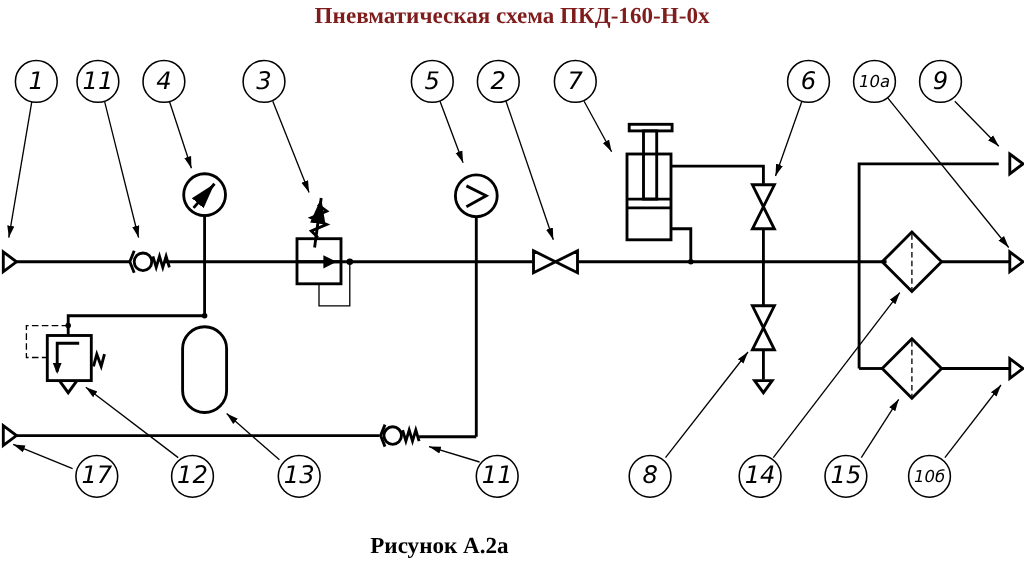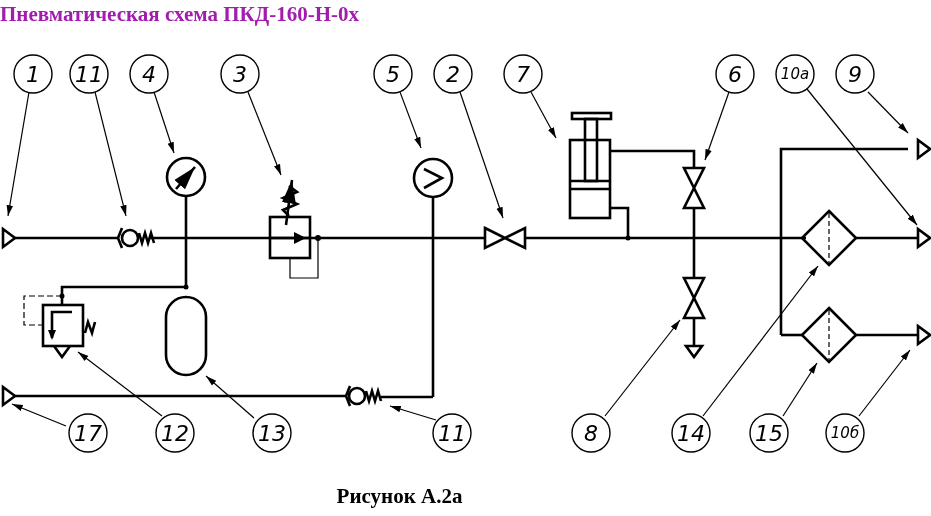--- a/index.html
+++ b/index.html
@@ -1,17 +1,17 @@
 <!DOCTYPE html>
 <html><head>
 <meta charset="utf-8">
 <style>
   html, body { margin: 0; padding: 0; background: #ffffff; }
   body { width: 931px; height: 516px; position: relative; overflow: hidden; font-family: "Liberation Serif", serif; }
-  .title { position: absolute; left: 0; width: 931px; top: 2px; font-weight: bold; font-size: 21px; color: #a21caf; }
+  .title { position: absolute; left: 0; width: 931px; top: 2px; text-align: center; font-weight: bold; font-size: 21px; color: #7f1d1d; }
   .caption { position: absolute; left: 0; width: 799px; top: 484px; text-align: center; font-weight: bold; font-size: 21px; color: #000; }
   svg { position: absolute; left: 0; top: 0; }
   .ln { stroke: #000; stroke-width: 2.6; fill: none; }
   .thin { stroke: #000; stroke-width: 1.2; fill: none; }
   .bal { fill: #fff; stroke: #000; stroke-width: 1.4; }
   .baltext { font-family: "DejaVu Sans", sans-serif; font-style: italic; font-size: 22px; fill: #000; text-anchor: middle; dominant-baseline: central; }
   .baltext.small { font-size: 15px; }
 </style>
 </head>
 <body>

